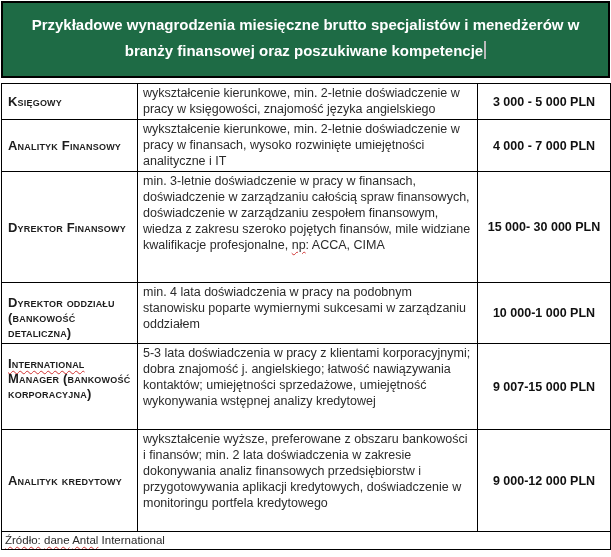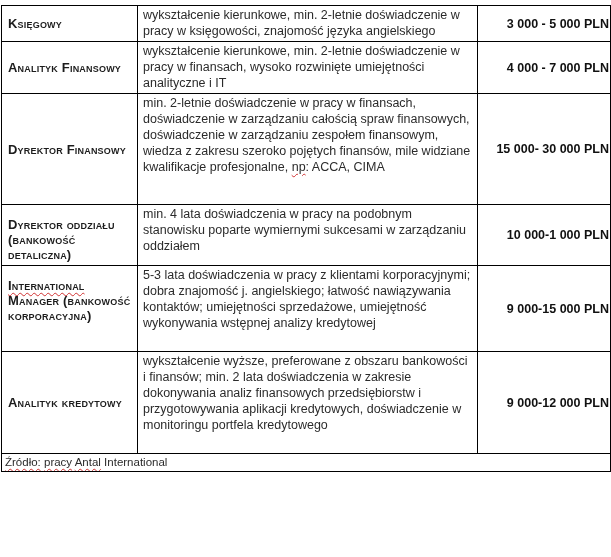--- a/index.html
+++ b/index.html
@@ -48,21 +48,21 @@
     font-size: 12.5px;
     line-height: 16px;
     color: #2b2b2b;
     vertical-align: top;
     padding: 1px 4px 2px 5px;
   }
   .salary-cell {
     font-weight: bold;
     font-size: 12.5px;
     color: #111111;
-    text-align: right;
+    text-align: center;
     vertical-align: middle;
     padding: 2px 1px;
     white-space: nowrap;
   }
   .footer-cell {
     font-size: 11.5px;
     line-height: 14px;
     color: #2b2b2b;
     padding: 1px 3px 2px 3px;
   }
@@ -81,20 +81,21 @@
     text-decoration-color: var(--misspell-red, #D03232);
     text-decoration-thickness: 1px;
     text-underline-offset: 2px;
   }
 </style>
 </head>
 <body>
 
 <div class="page">
 
+  <div class="banner"><span>Przykładowe wynagrodzenia miesięczne brutto specjalistów i menedżerów w branży finansowej oraz poszukiwane kompetencje</span><span class="caret"></span></div>
 
   <table class="salary">
     <colgroup>
       <col style="width:136px">
       <col style="width:340px">
       <col style="width:133px">
     </colgroup>
     <tbody>
       <tr class="r1">
         <td class="title-cell"><span>Księgowy</span></td>
@@ -103,41 +104,41 @@
       </tr>
 
       <tr class="r2">
         <td class="title-cell"><span>Analityk Finansowy</span></td>
         <td class="desc-cell"><span>wykształcenie kierunkowe, min. 2-letnie doświadczenie w pracy w finansach, wysoko rozwinięte umiejętności analityczne i IT</span></td>
         <td class="salary-cell"><span>4 000 - 7 000 PLN</span></td>
       </tr>
 
       <tr class="r3">
         <td class="title-cell"><span>Dyrektor Finansowy</span></td>
-        <td class="desc-cell"><span>min. 2-letnie doświadczenie w pracy w finansach, doświadczenie w zarządzaniu całością spraw finansowych, doświadczenie w zarządzaniu zespołem finansowym, wiedza z zakresu szeroko pojętych finansów, mile widziane kwalifikacje profesjonalne, </span><span class="misspelled">np</span><span>: ACCA, CIMA</span></td>
+        <td class="desc-cell"><span>min. 3-letnie doświadczenie w pracy w finansach, doświadczenie w zarządzaniu całością spraw finansowych, doświadczenie w zarządzaniu zespołem finansowym, wiedza z zakresu szeroko pojętych finansów, mile widziane kwalifikacje profesjonalne, </span><span class="misspelled">np</span><span>: ACCA, CIMA</span></td>
         <td class="salary-cell"><span>15 000- 30 000 PLN</span></td>
       </tr>
 
       <tr class="r4 valign-top">
         <td class="title-cell"><span>Dyrektor oddziału (bankowość detaliczna)</span></td>
         <td class="desc-cell"><span>min. 4 lata doświadczenia w pracy na podobnym stanowisku poparte wymiernymi sukcesami w zarządzaniu oddziałem</span></td>
         <td class="salary-cell"><span>10 000-1 000 PLN</span></td>
       </tr>
 
       <tr class="r5 valign-top">
         <td class="title-cell"><span class="misspelled">International</span> <span>Manager (bankowość korporacyjna)</span></td>
         <td class="desc-cell"><span>5-3 lata doświadczenia w pracy z klientami korporacyjnymi; dobra znajomość j. angielskiego; łatwość nawiązywania kontaktów; umiejętności sprzedażowe, umiejętność wykonywania wstępnej analizy kredytowej</span></td>
-        <td class="salary-cell"><span>9 000-15 000 PLN</span></td>
+        <td class="salary-cell"><span>9 007-15 000 PLN</span></td>
       </tr>
 
       <tr class="r6">
         <td class="title-cell"><span>Analityk kredytowy</span></td>
         <td class="desc-cell"><span>wykształcenie wyższe, preferowane z obszaru bankowości i finansów; min. 2 lata doświadczenia w zakresie dokonywania analiz finansowych przedsiębiorstw i przygotowywania aplikacji kredytowych, doświadczenie w monitoringu portfela kredytowego</span></td>
         <td class="salary-cell"><span>9 000-12 000 PLN</span></td>
       </tr>
 
       <tr class="rfoot">
-        <td class="footer-cell" colspan="3"><span class="misspelled">Źródło:</span> <span class="misspelled">pracy</span> <span class="misspelled">Antal</span> <span>International</span></td>
+        <td class="footer-cell" colspan="3"><span class="misspelled">Źródło:</span> <span class="misspelled">dane</span> <span class="misspelled">Antal</span> <span>International</span></td>
       </tr>
     </tbody>
   </table>
 
 </div>
 
 </body></html>

